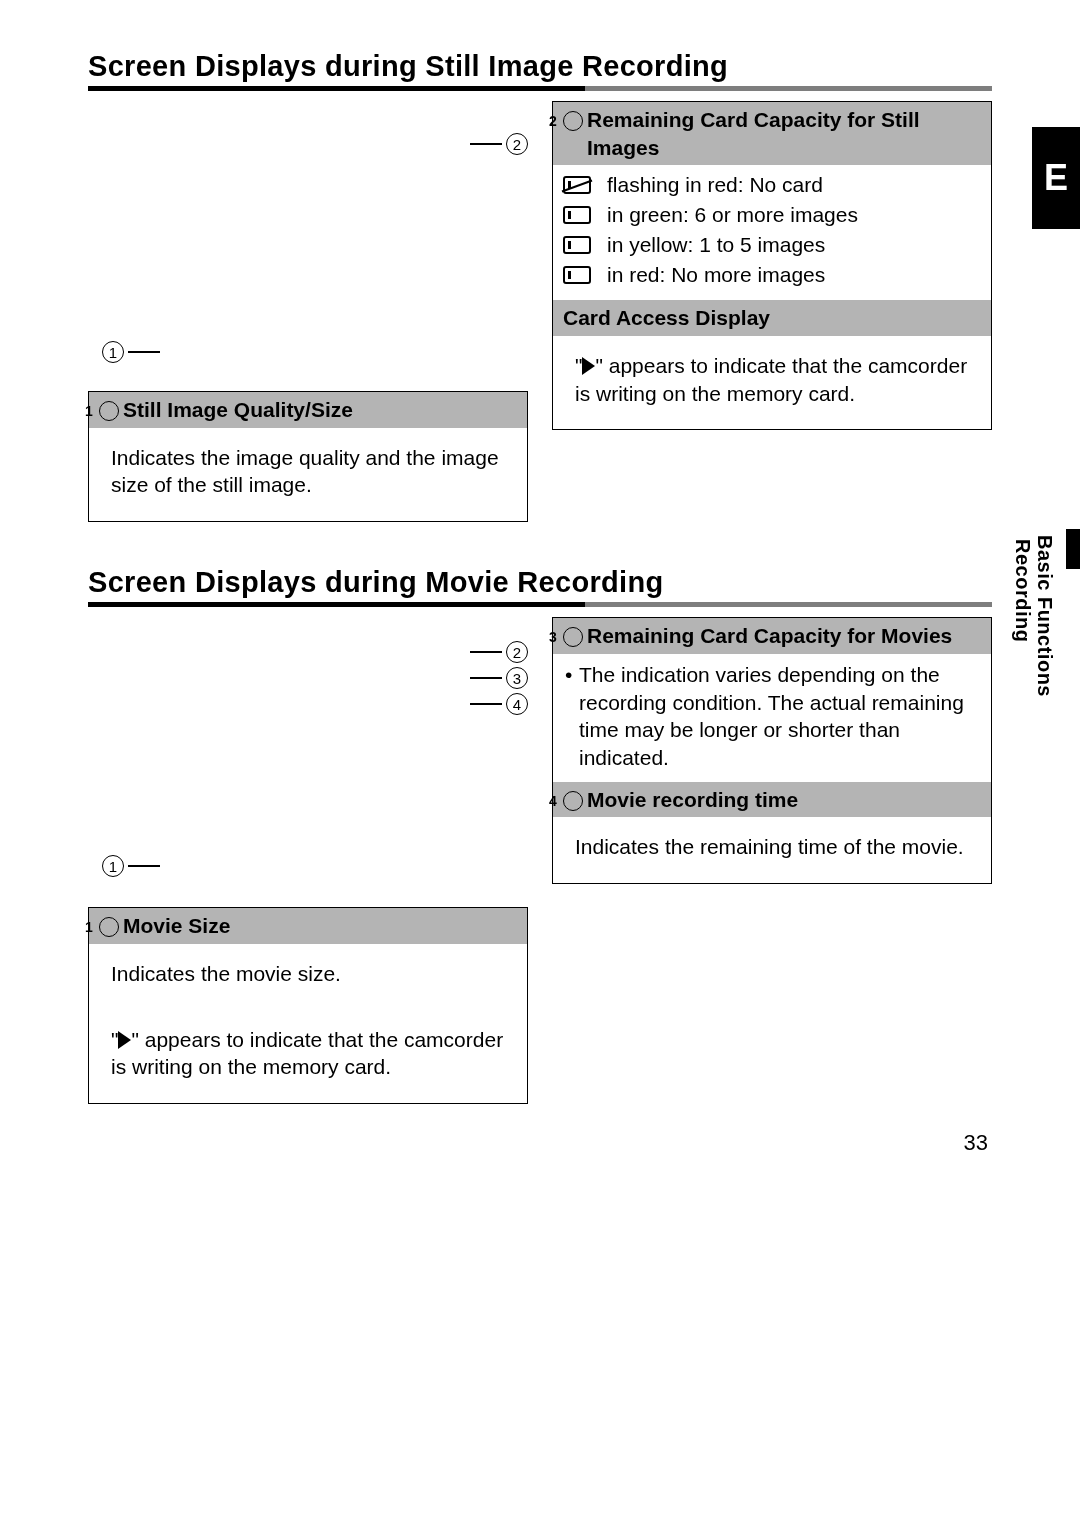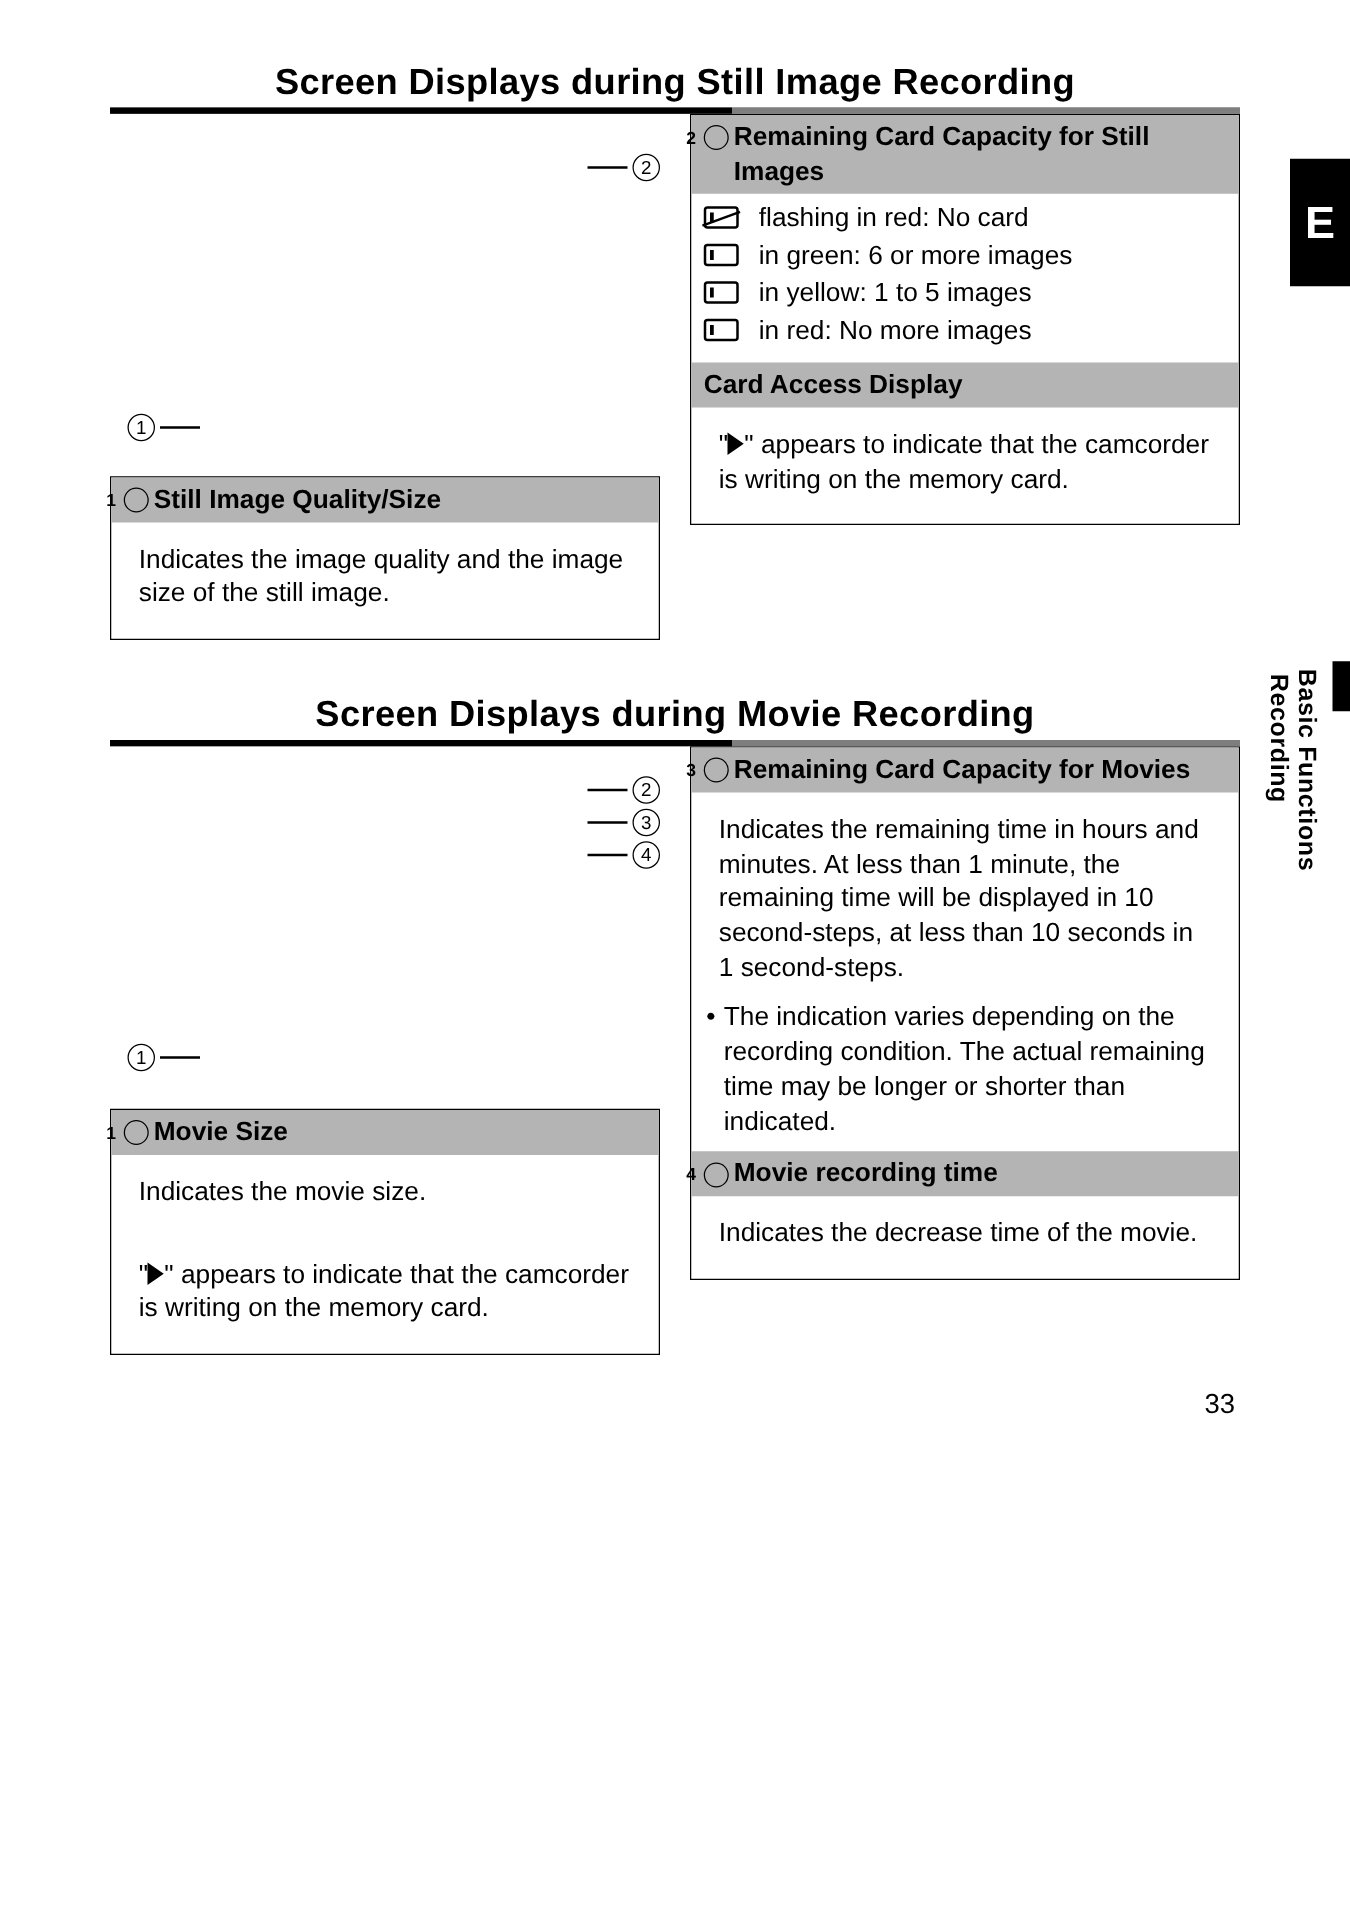--- a/index.html
+++ b/index.html
@@ -66,21 +66,21 @@
   }
 
   
   h2.section {
     font-size: 29px;
     font-weight: bold;
     letter-spacing: .3px;
     padding: 0 0 3px 0;
     border-bottom: 5px solid #7e7e7e;
     position: relative;
-    text-align: center;
+    margin-bottom: 10px;
   }
   h2.section::after{
     content:"";
     position:absolute;
     left:0; right:0;
     bottom:-5px;
     height:5px;
     background:linear-gradient(to right,#000 0, #000 55%, #7e7e7e 55%, #7e7e7e 100%);
   }
 
@@ -321,30 +321,29 @@
           </div>
         </div>
       </div>
 
       <div class="col">
         <div class="itembox">
           <div class="item-hdr">
             <span class="num">3</span><span>Remaining Card Capacity for Movies</span>
           </div>
           <div class="item-body">
-            <p>Indicates the remaining time in hours and minutes. At less than 1 minute, the remaining time will be displayed in 10 second-steps, at less than 10 seconds in 1 second-steps.</p>
             <ul class="bul">
               <li>The indication varies depending on the recording condition. The actual remaining time may be longer or shorter than indicated.</li>
             </ul>
           </div>
           <div class="item-hdr">
             <span class="num">4</span><span>Movie recording time</span>
           </div>
           <div class="item-body">
-            <p>Indicates the decrease time of the movie.</p>
+            <p>Indicates the remaining time of the movie.</p>
           </div>
         </div>
       </div>
     </div>
   </div>
 
   <div class="page-num">33</div>
 </div>
 
 </body></html>

